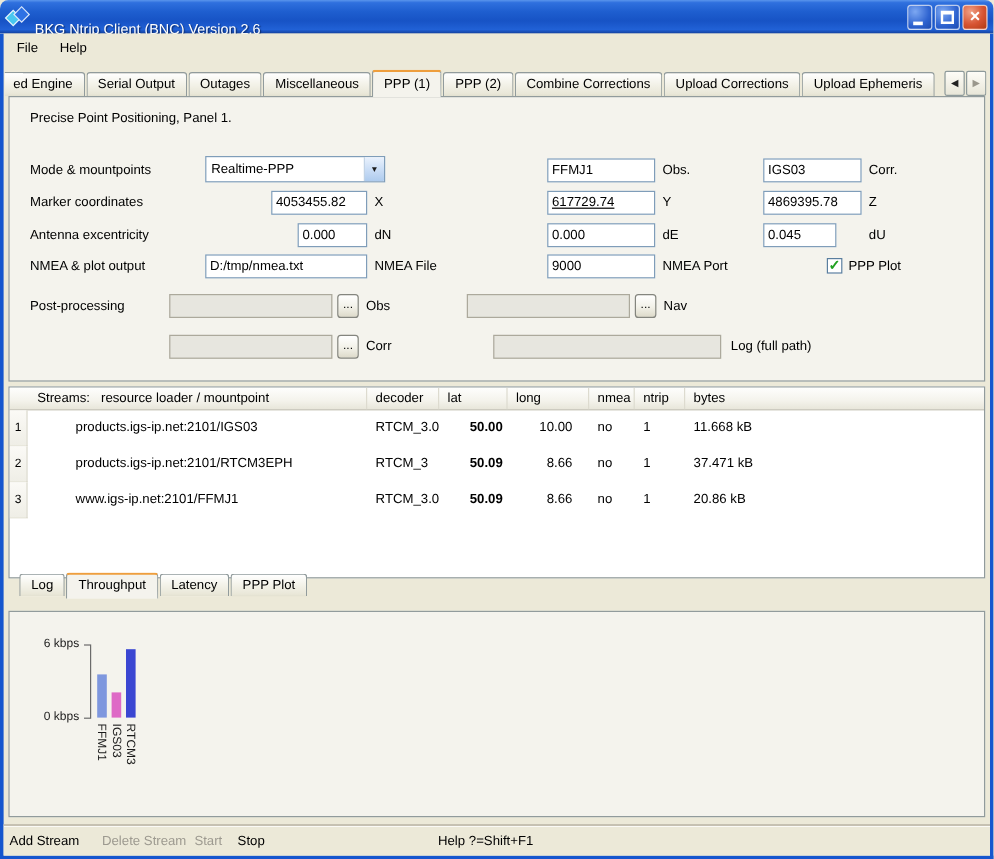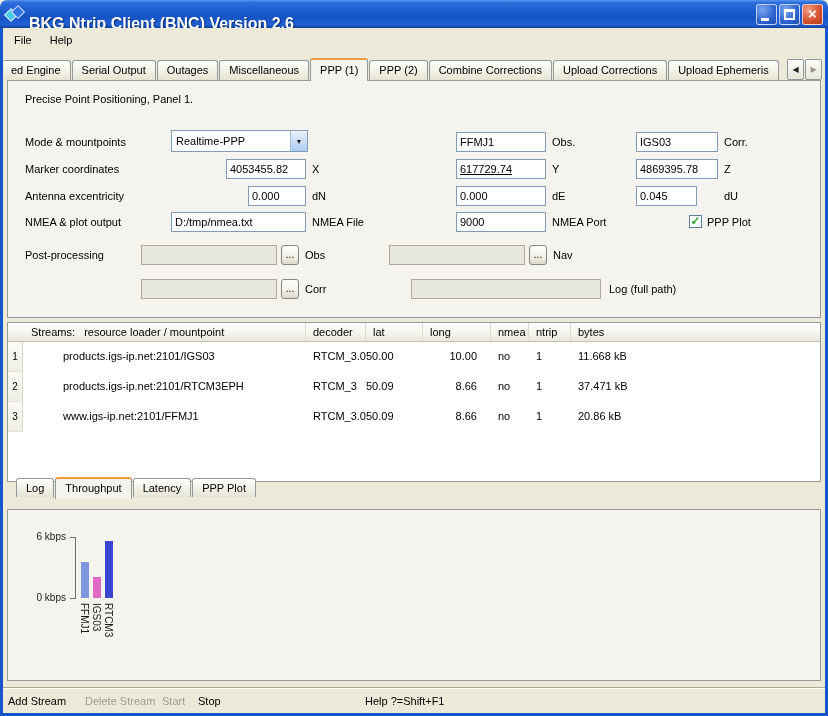--- a/index.html
+++ b/index.html
@@ -18,21 +18,21 @@
     position: absolute; left: 0; top: 0; width: 828px; height: 28px;
     border-radius: 7px 7px 0 0;
     background: linear-gradient(180deg,#5A95EC 0%,#2F70DE 8%,#1E5ECF 35%,#1753C5 62%,#2161D6 88%,#123F9B 100%);
     display: flex; align-items: center; padding: 0 5px 0 6px;
   }
   .app-icon { position: relative; width: 18px; height: 18px; margin-right: 5px; }
   .app-icon .d1, .app-icon .d2 { position: absolute; width: 8px; height: 8px; transform: rotate(45deg); }
   .app-icon .d1 { background: #49C7F0; left: 1px; top: 6px; box-shadow: 0 0 0 1px #E8F6FC; }
   .app-icon .d2 { background: #2F72E4; left: 8px; top: 3px; box-shadow: 0 0 0 1px #DCE9FB; }
   .title-text {
-    flex: 1; color: #fff; font-weight: bold; font-size: 16px;
+    flex: 1; color: #fff; font-weight: normal; font-size: 12px;
     text-shadow: 1px 1px 1px #0A2A6A; white-space: nowrap; overflow: hidden; margin-top: 20px;
   }
   .tb-btn {
     width: 21px; height: 21px; border-radius: 3px; margin-left: 2px;
     border: 1px solid rgba(255,255,255,0.7); position: relative; flex: 0 0 auto;
   }
   .tb-min, .tb-max { background: radial-gradient(circle at 30% 25%, #7DA8F2, #2E63D0 60%, #1C4AB0); }
   .tb-close { background: radial-gradient(circle at 30% 25%, #F0A085, #D75432 55%, #B03A14); }
   .min-glyph { position: absolute; left: 4px; bottom: 3px; width: 8px; height: 3px; background: #fff; }
   .max-glyph { position: absolute; left: 4px; top: 4px; width: 11px; height: 11px; border: 2px solid #fff; border-top-width: 3px; }
@@ -103,21 +103,21 @@
   .thead .hc { line-height: 18px; padding-left: 7px; border-right: 1px solid #DDDBCF; overflow: hidden; white-space: pre; }
   .thead .corner { border-right: none; padding: 0; }
   .thead .c0h { padding-left: 8px; }
   .trow { height: 30px; }
   .trow .gut {
     background: linear-gradient(180deg,#FBFAF6,#EFEEE6); border-right: 1px solid #D9D7CA; border-bottom: 1px solid #E3E1D5;
     text-align: center; line-height: 29px; font-size: 10px;
   }
   .trow .c { line-height: 29px; padding-left: 7px; white-space: nowrap; overflow: hidden; }
   .trow .c0 { padding-left: 8px; margin-left: 32px; }
-  .trow .rt { text-align: left; padding-right: 4px; padding-left: 0; }
+  .trow .rt { text-align: right; padding-right: 4px; padding-left: 0; font-weight: bold; }
   .trow .rt2 { text-align: right; padding-right: 14px; padding-left: 0; }
 
   
   .bottom-tabs { position: absolute; left: 16px; top: 476px; height: 22px; display: flex; align-items: flex-end; z-index: 2; }
   .bottom-tabs .tab { height: 19px; line-height: 18px; }
   .bottom-tabs .tab.active { height: 22px; line-height: 19px; margin-bottom: -1px; }
   .chart {
     position: absolute; left: 7px; top: 509px; width: 814px; height: 172px;
     background: #F4F3ED; border: 1px solid #919B9C; z-index: 1;
   }
@@ -181,21 +181,21 @@
     <div class="tab-scroll dim">
         <span>▶</span>
       </div>
   </div>
 </div>
 
 <div class="tabpage">
   <div class="lbl" style="left:17px;top:12px">Precise Point Positioning, Panel 1.</div>
 
   <div class="lbl" style="left:17px;top:55px">Mode &amp; mountpoints</div>
-  <div class="combo" style="left:163px;top:49px;width:137px">
+  <div class="combo" style="left:163px;top:49px;width:150px">
     <span class="combo-text">Realtime-PPP</span>
     <span class="combo-btn">
         <span>▼</span>
       </span>
   </div>
   <input class="field" readonly="" style="left: 448px; top: 51px; width: 90px;" value="FFMJ1">
   <div class="lbl" style="left:544px;top:55px">Obs.</div>
   <input class="field" readonly="" style="left: 628px; top: 51px; width: 82px;" value="IGS03">
   <div class="lbl" style="left:716px;top:55px">Corr.</div>
 

